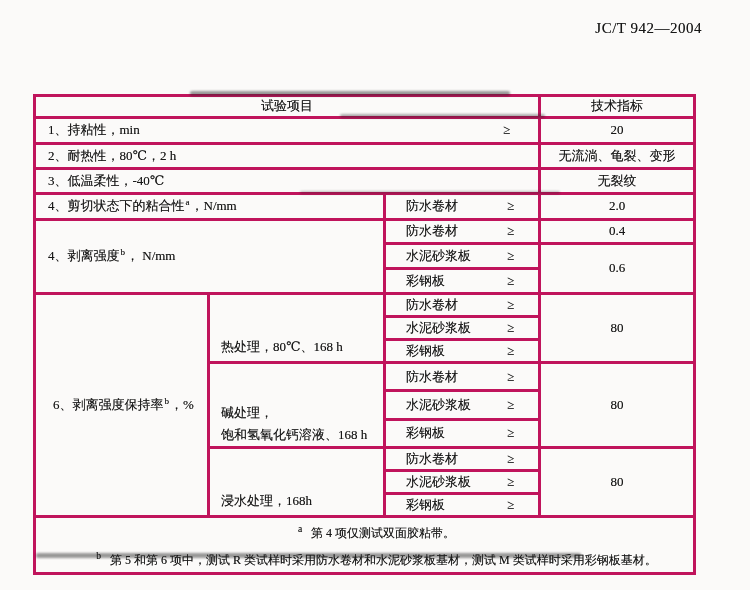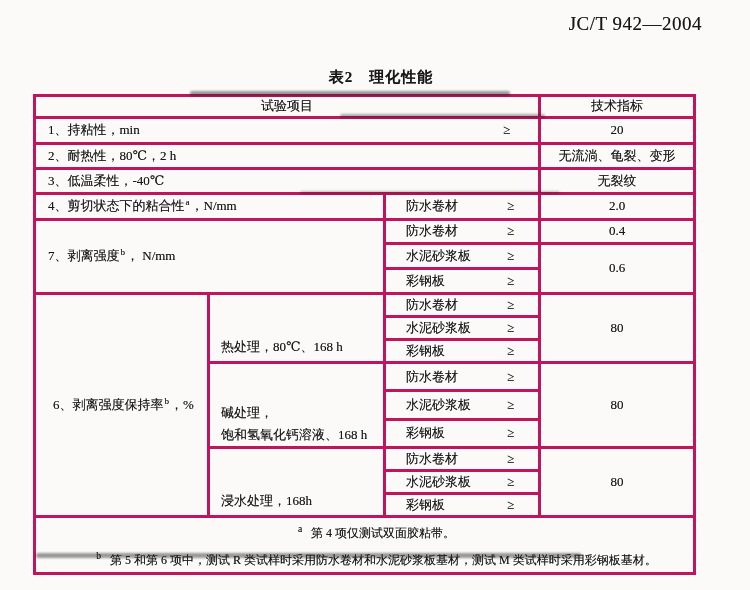--- a/index.html
+++ b/index.html
@@ -10,22 +10,22 @@
     color:#1b1b1b;
     overflow:hidden;
   }
   .sheet{
     position:relative;width:750px;height:590px;
     filter:blur(0.3px) contrast(1.04);
   }
   .sheet *{text-shadow:0 0 0.6px rgba(25,25,25,0.55);}
 
   .doc-code{
-    position:absolute;top:13px;right:48px;
-    font-size:19px;letter-spacing:0.5px;
+    position:absolute;top:20px;right:48px;
+    font-size:15px;letter-spacing:0.5px;
   }
   .caption{
     position:absolute;top:68px;left:33px;width:660px;
     text-align:center;font-weight:bold;font-size:15px;
     transform:translateX(18px);
     letter-spacing:1px;
   }
 
   table.main{
     position:absolute;top:94px;left:33px;
@@ -61,21 +61,20 @@
   .sm3{left:36px;top:553px;width:545px;height:5px;}
   .sm4{left:300px;top:191px;width:260px;height:3px;opacity:.6;}
 </style>
 </head>
 <body>
 
 <div class="sheet">
 
   <div class="doc-code">JC/T 942—2004</div>
 
-  <div class="caption">表2　理化性能</div>
 
   <table class="main">
     <colgroup>
       <col style="width:174px">
         <col style="width:176px">
         <col style="width:155px">
         <col style="width:155px">
     </colgroup>
 
     <tbody>
@@ -119,21 +118,21 @@
           <span>防水卷材</span>
           <span class="gte">≥</span>
         </div>
       </td>
       <td class="center">2.0</td>
     </tr>
 
     <tr class="h24">
       <td colspan="2" rowspan="3">
         <div class="pad-item">
-          <span>7、剥离强度</span><sup class="fmark">b</sup><span>， N/mm</span>
+          <span>4、剥离强度</span><sup class="fmark">b</sup><span>， N/mm</span>
         </div>
       </td>
       <td>
         <div class="flexcell subpad">
           <span>防水卷材</span>
           <span class="gte">≥</span>
         </div>
       </td>
       <td class="center">0.4</td>
     </tr>

